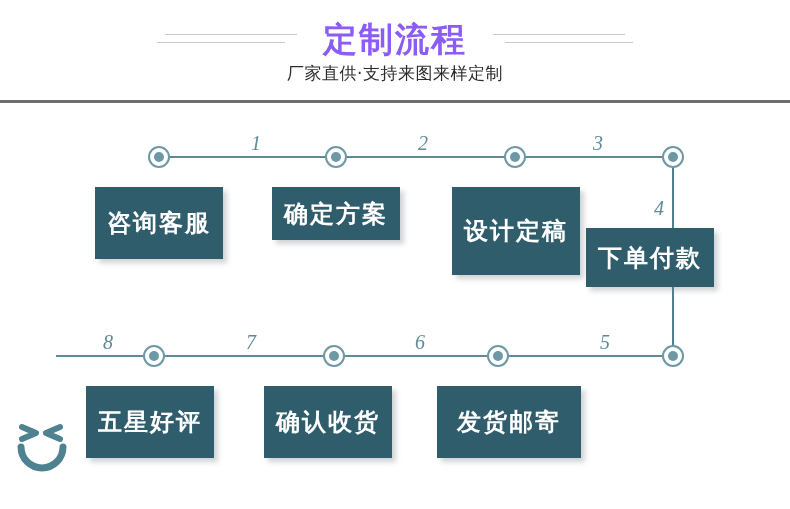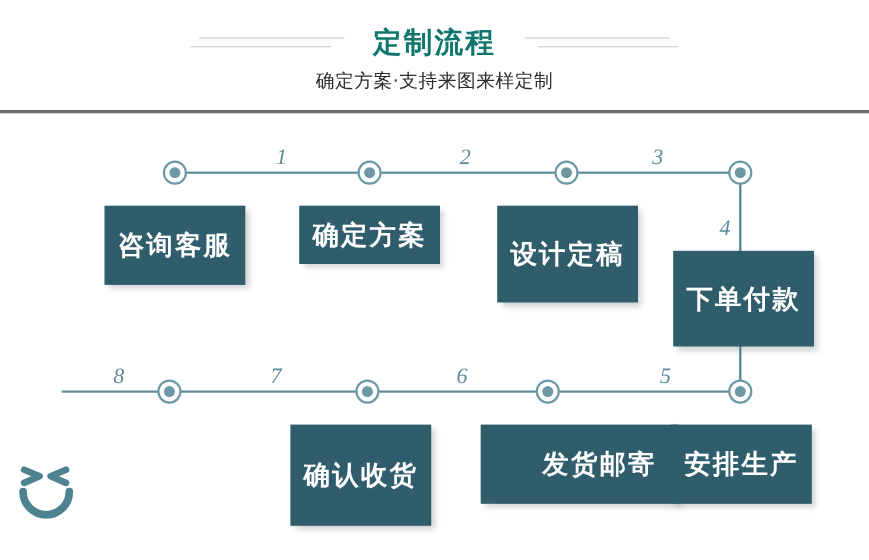--- a/index.html
+++ b/index.html
@@ -32,23 +32,23 @@
     left: 0;
     top: 16px;
     width: 790px;
     height: 46px;
     display: flex;
     align-items: center;
     justify-content: center;
   }
   .page-title {
     font-family: "DejaVu Sans", "Liberation Sans", sans-serif;
-    font-size: 26px;
+    font-size: 34px;
     font-weight: bold;
-    color: #0f766e;
+    color: #8b5cf6;
     letter-spacing: 2px;
     line-height: 46px;
     white-space: nowrap;
     padding: 0 26px;
   }
   .deco {
     position: relative;
     width: 140px;
     height: 22px;
     flex: none;
@@ -182,21 +182,21 @@
         <div class="ln ln1"></div>
         <div class="ln ln2"></div>
       </div>
       <div class="page-title">定制流程</div>
       <div class="deco deco-right">
         <div class="ln ln1"></div>
         <div class="ln ln2"></div>
       </div>
     </div>
 
-    <div class="subtitle">确定方案·支持来图来样定制</div>
+    <div class="subtitle">厂家直供·支持来图来样定制</div>
     <div class="header-rule"></div>
   </div>
 
   <div class="flow">
 
     <div class="track" style="left:159px; top:54px; width:515px;"></div>
 
     <div class="track-v" style="left:672px; top:54px; height:200px;"></div>
 
     <div class="track" style="left:56px; top:253px; width:618px;"></div>
@@ -216,21 +216,21 @@
     </div>
 
     <div class="box" style="left:272px; top:85px; width:128px; height:53px;">
       <span class="box-label">确定方案</span>
     </div>
 
     <div class="box" style="left:452px; top:85px; width:128px; height:88px;">
       <span class="box-label">设计定稿</span>
     </div>
 
-    <div class="box" style="left:612px; top:126px; width:128px; height:87px;">
+    <div class="box" style="left:586px; top:126px; width:128px; height:59px;">
       <span class="box-label">下单付款</span>
     </div>
 
     <div class="smiley">
       <svg width="56" height="52" viewBox="0 0 56 52" xmlns="http://www.w3.org/2000/svg">
 
         <path d="M8 7 L22 13 L8 19" fill="none" stroke="#4f8290" stroke-width="6" stroke-linecap="round" stroke-linejoin="round"></path>
 
         <path d="M46 7 L32 13 L46 19" fill="none" stroke="#4f8290" stroke-width="6" stroke-linecap="round" stroke-linejoin="round"></path>
 
@@ -241,27 +241,27 @@
     <div class="node" style="left:143px; top:243px;"></div>
     <div class="node" style="left:323px; top:243px;"></div>
     <div class="node" style="left:487px; top:243px;"></div>
     <div class="node" style="left:662px; top:243px;"></div>
 
     <div class="num" style="left:103px; top:230px;">8</div>
     <div class="num" style="left:246px; top:230px;">7</div>
     <div class="num" style="left:415px; top:230px;">6</div>
     <div class="num" style="left:600px; top:230px;">5</div>
 
-
-    <div class="box" style="left:264px; top:284px; width:128px; height:92px;">
+    <div class="box" style="left:86px; top:284px; width:128px; height:72px;">
+      <span class="box-label">五星好评</span>
+    </div>
+
+    <div class="box" style="left:264px; top:284px; width:128px; height:72px;">
       <span class="box-label">确认收货</span>
     </div>
 
-    <div class="box" style="left:437px; top:284px; width:144px; height:72px;padding-left:36px;">
+    <div class="box" style="left:437px; top:284px; width:144px; height:72px;">
       <span class="box-label">发货邮寄</span>
     </div>
 
-    <div class="box" style="left:610px; top:284px; width:128px; height:72px;">
-      <span class="box-label">安排生产</span>
-    </div>
 
   </div>
 </div>
 
 </body></html>

